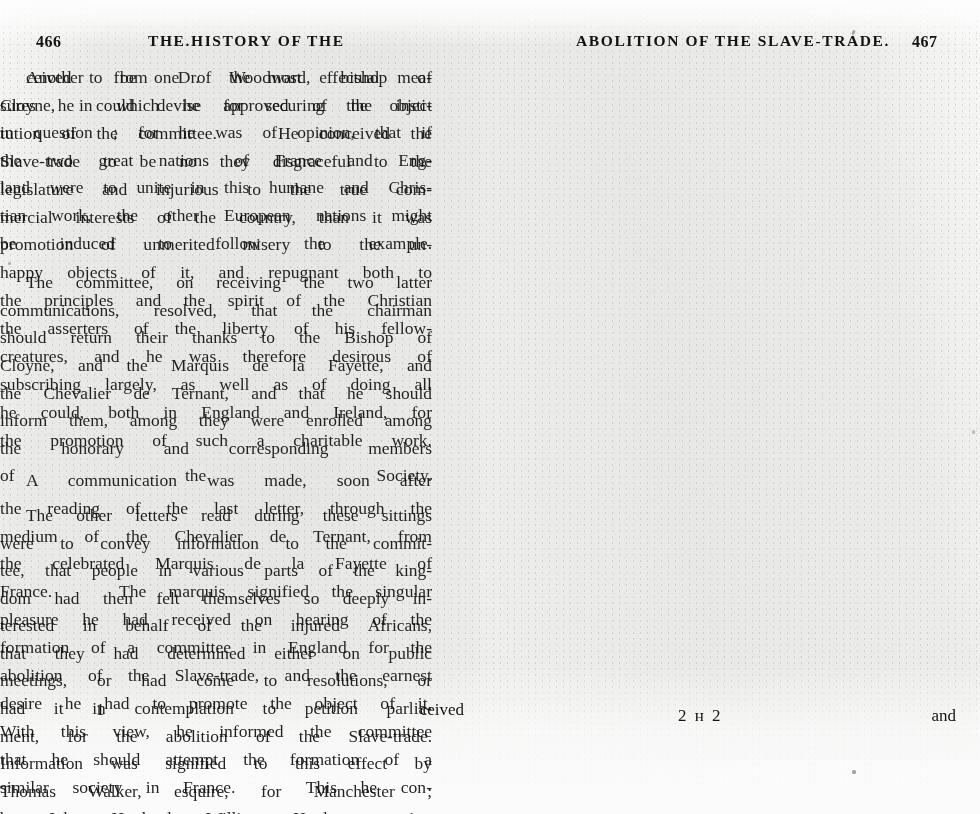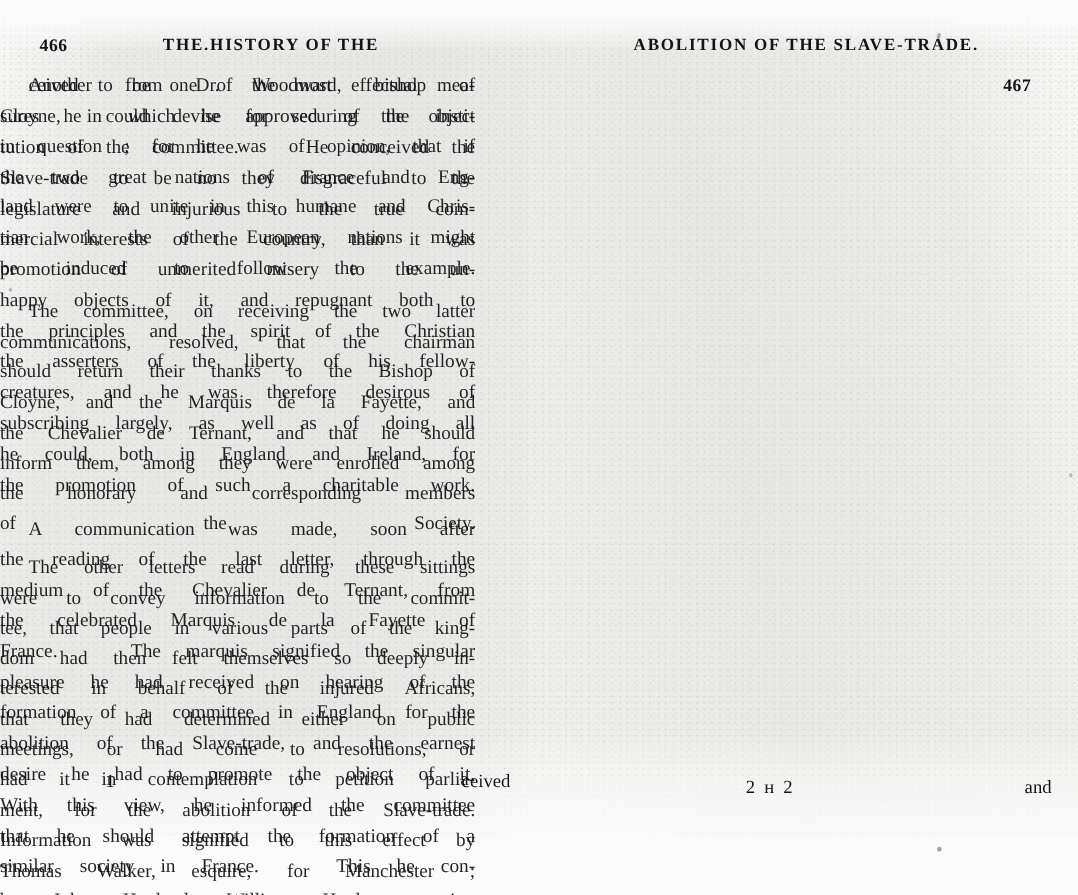--- a/index.html
+++ b/index.html
@@ -79,21 +79,21 @@
   .folio {
     position: absolute;
     top: 33px;
     font-size: 16px;
     font-weight: 700;
     letter-spacing: .5px;
   }
   #runhead-left  { left: 148px; }
   #folio-left    { left: 36px; }
   #runhead-right { left: 576px; }
-  #folio-right   { left: 912px; margin-top: 37px; }
+  #folio-right   { left: 912px; }
 
   .body {
     position: absolute;
     top: 64px;
     width: 432px;
     font-size: 17.6px;
     line-height: 27.9px;
     text-align: justify;
     text-align-last: justify;
     word-spacing: .5px;

